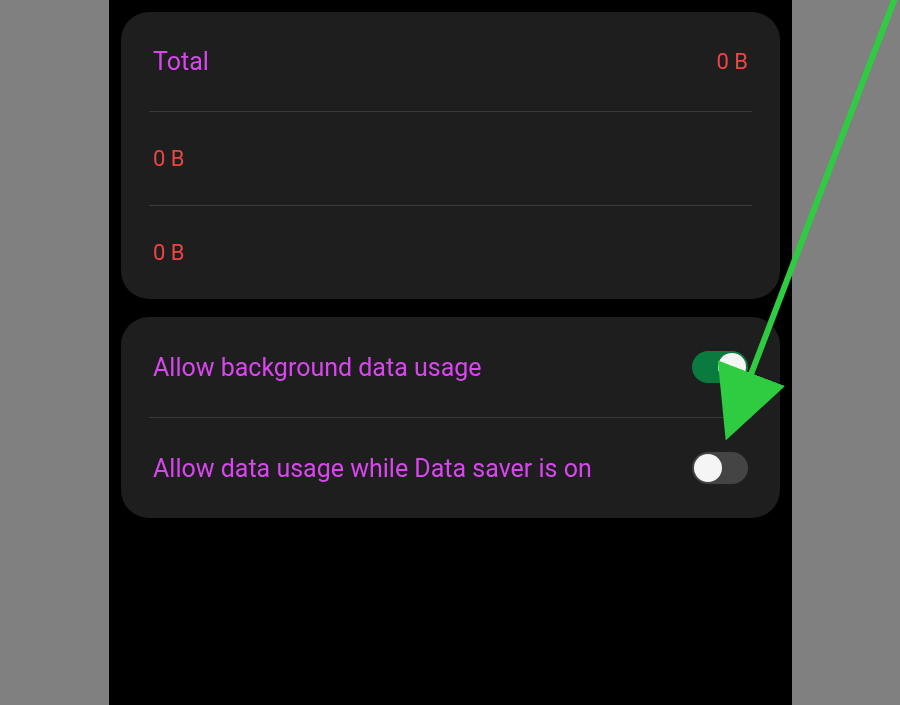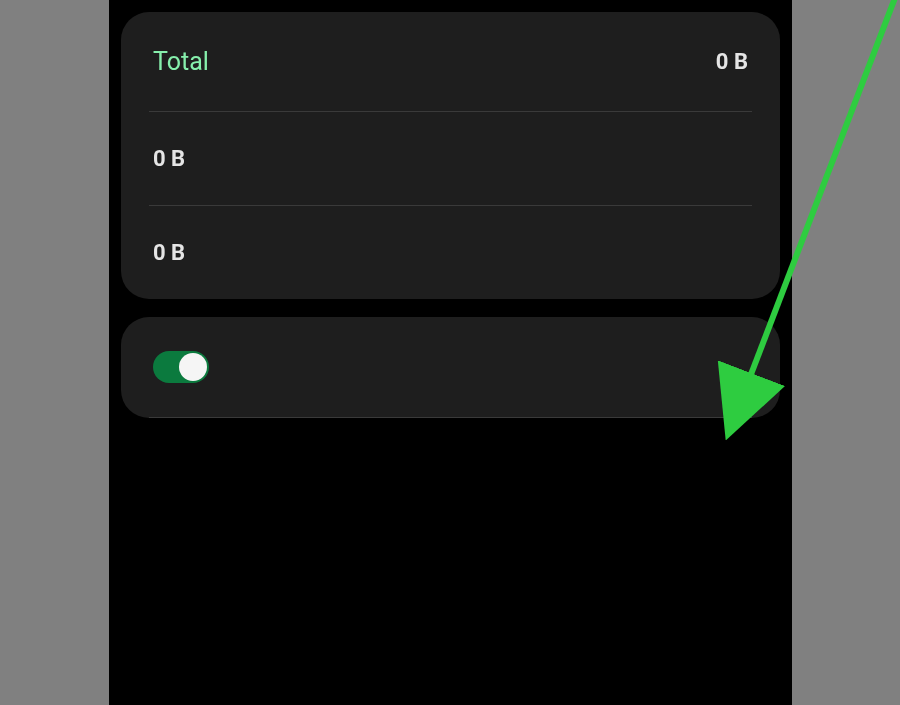--- a/index.html
+++ b/index.html
@@ -35,30 +35,30 @@
       align-items: center;
       justify-content: space-between;
       padding: 34px 32px;
     }
     .divider {
       height: 1px;
       background: #3a3a3a;
       margin: 0 28px;
     }
     .row-label {
-      color: #86efac;
+      color: #d946ef;
       font-size: 25px;
       font-weight: 400;
       line-height: 1.25;
       max-width: 480px;
     }
     .row-value {
-      color: #e5e5e5;
+      color: #ef4444;
       font-size: 22px;
-      font-weight: 700;
+      font-weight: 400;
     }
     .toggle {
       position: relative;
       width: 56px;
       height: 32px;
       border-radius: 16px;
       cursor: pointer;
       flex-shrink: 0;
     }
     .toggle-knob {
@@ -105,25 +105,32 @@
       <span class="row-value">0 B</span>
     </div>
     <div class="divider"></div>
     <div class="row">
       <span class="row-value">0 B</span>
     </div>
   </div>
 
   <div class="card">
     <div class="row">
+      <span class="row-label">Allow background data usage</span>
       <div class="toggle on">
         <div class="toggle-knob"></div>
       </div>
     </div>
     <div class="divider"></div>
+    <div class="row">
+      <span class="row-label">Allow data usage while Data saver is on</span>
+      <div class="toggle off">
+        <div class="toggle-knob"></div>
+      </div>
+    </div>
   </div>
 
 </div>
 
 <svg class="annotation-arrow" width="900" height="705">
   <defs>
     <marker id="arrowhead" markerWidth="12" markerHeight="12" refX="3" refY="6" orient="auto">
       <polygon points="0 0, 12 6, 0 12" fill="#2ecc40"></polygon>
     </marker>
   </defs>

